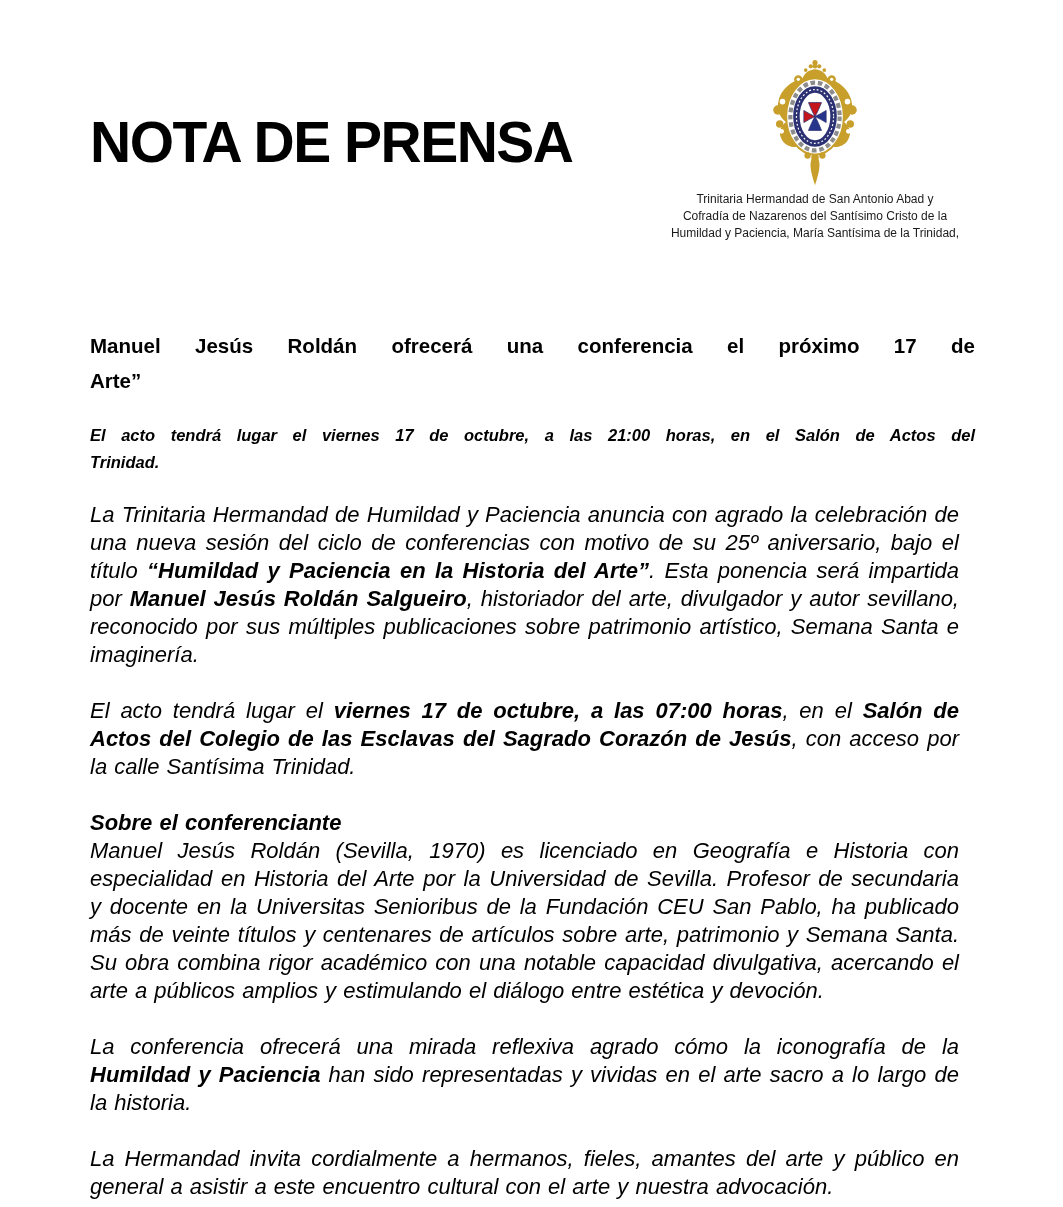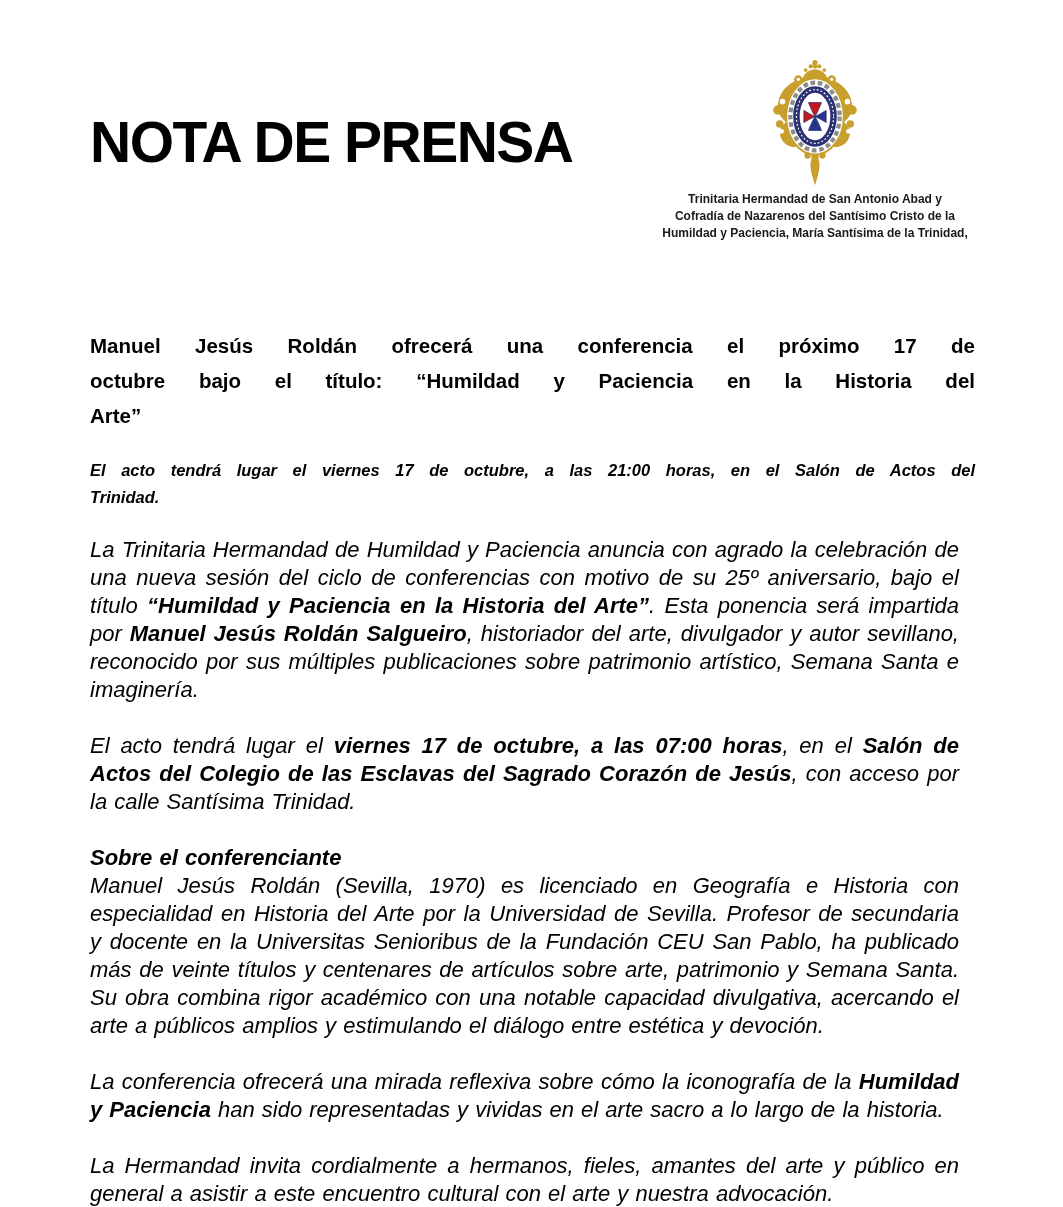--- a/index.html
+++ b/index.html
@@ -39,21 +39,21 @@
   }
   .crest-svg {
     display: block;
     margin: 0 auto;
     width: 96px;
     height: 130px;
   }
   .org-lines {
     margin-top: 3px;
     font-size: 12px;
-    font-weight: 700;
+    font-weight: 400;
     line-height: 17px;
     color: #1a1a1a;
   }
   
   .content { margin-top: 86px; }
   .headline {
     font-size: 20.5px;
     font-weight: 700;
     line-height: 35px;
     margin: 0 0 24px 0;
@@ -147,30 +147,29 @@
           <div>Trinitaria Hermandad de San Antonio Abad y</div>
           <div>Cofradía de Nazarenos del Santísimo Cristo de la</div>
           <div>Humildad y Paciencia, María Santísima de la Trinidad,</div>
         </div>
     </div>
   </header>
 
   <main class="content">
     <h2 class="headline" id="headline">
         <div class="jline">Manuel Jesús Roldán ofrecerá una conferencia el próximo 17 de</div>
-        <div class="jline">octubre bajo el título: “Humildad y Paciencia en la Historia del</div>
         <div class="jline last">Arte”</div>
       </h2>
     <div class="lead" id="lead">
         <div class="jline">El acto tendrá lugar el viernes 17 de octubre, a las 21:00 horas, en el Salón de Actos del</div>
         <div class="jline last">Trinidad.</div>
       </div>
     <div id="paragraphs">
         <p class="para"><span>La Trinitaria Hermandad de Humildad y Paciencia anuncia con agrado la celebración de una nueva sesión del ciclo de conferencias con motivo de su 25º aniversario, bajo el título </span><strong>“Humildad y Paciencia en la Historia del Arte”</strong><span>. Esta ponencia será impartida por </span><strong>Manuel Jesús Roldán Salgueiro</strong><span>, historiador del arte, divulgador y autor sevillano, reconocido por sus múltiples publicaciones sobre patrimonio artístico, Semana Santa e imaginería.</span></p>
         <p class="para"><span>El acto tendrá lugar el </span><strong>viernes 17 de octubre, a las 07:00 horas</strong><span>, en el </span><strong>Salón de Actos del Colegio de las Esclavas del Sagrado Corazón de Jesús</strong><span>, con acceso por la calle Santísima Trinidad.</span></p>
         <p class="para heading"><strong>Sobre el conferenciante</strong></p>
         <p class="para"><span>Manuel Jesús Roldán (Sevilla, 1970) es licenciado en Geografía e Historia con especialidad en Historia del Arte por la Universidad de Sevilla. Profesor de secundaria y docente en la Universitas Senioribus de la Fundación CEU San Pablo, ha publicado más de veinte títulos y centenares de artículos sobre arte, patrimonio y Semana Santa. Su obra combina rigor académico con una notable capacidad divulgativa, acercando el arte a públicos amplios y estimulando el diálogo entre estética y devoción.</span></p>
-        <p class="para"><span>La conferencia ofrecerá una mirada reflexiva sobre cómo la iconografía de la </span><strong>Humildad y Paciencia</strong><span> han sido representadas y vividas en el arte sacro a lo largo de la historia.</span></p>
+        <p class="para"><span>La conferencia ofrecerá una mirada reflexiva agrado cómo la iconografía de la </span><strong>Humildad y Paciencia</strong><span> han sido representadas y vividas en el arte sacro a lo largo de la historia.</span></p>
         <p class="para"><span>La Hermandad invita cordialmente a hermanos, fieles, amantes del arte y público en general a asistir a este encuentro cultural con el arte y nuestra advocación.</span></p>
       </div>
   </main>
 
 </div>
 
 </body></html>

